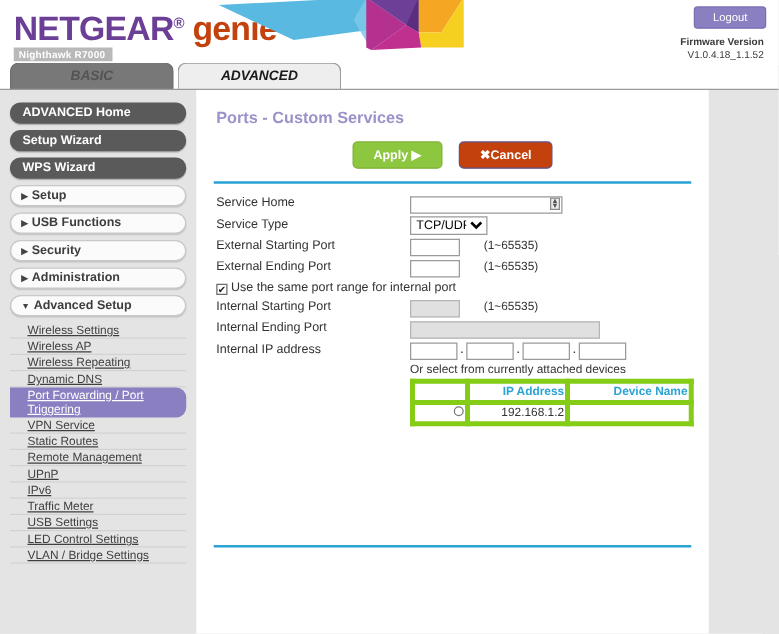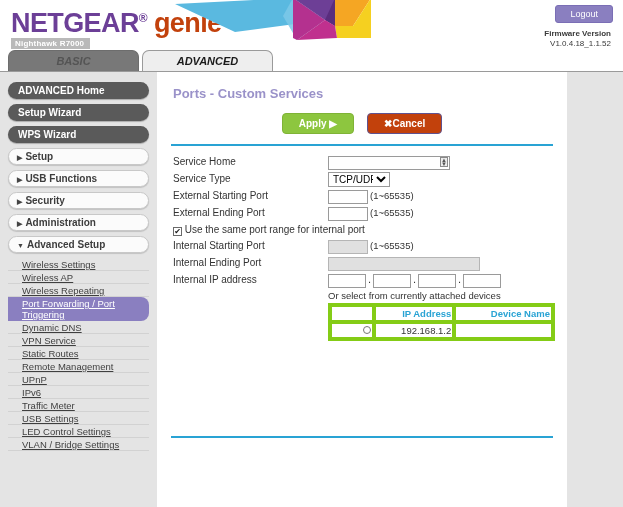--- a/index.html
+++ b/index.html
@@ -109,21 +109,21 @@
   .btn.apply { background: #8dc63f; border: 1px solid #7fb336; }
   .btn.cancel { background: #c2410c; border: 1px solid #5f5290; }
   .divider { height: 2px; background: #29a3d4; margin: 10px 2px 0 2px; }
 
   .form { margin: 9px 0 0 4px; position: relative; }
   .frow { position: relative; height: 15px; margin-bottom: 2px; }
   .flabel { position: absolute; left: 0; top: 1px; font-size: 10px; color: #333; }
   .fctl { position: absolute; left: 155px; top: 0; }
   .inp { border: 1px solid #9a9a9a; background: #ffffff; height: 14px; font-size: 10px; font-family: "Liberation Mono", monospace; padding: 0 18px; }
   .inp.dis { background: #e0e0e0; border-color: #b5b5b5; }
-  .hint { font-size: 9.5px; color: #333; margin-left: 2px; }
+  .hint { font-size: 9.5px; color: #333; margin-left: 19px; }
   .sel { border: 1px solid #9a9a9a; background: #fff; font-size: 10px; height: 15px; width: 62px; }
   .spin-inp { position: relative; width: 122px; display: inline-block; }
   .spin-inp .inp { width: 122px; }
   .spinner { position: absolute; right: 2px; top: 2px; width: 8px; height: 10px; border: 1px solid #8a8a8a; background: #ececec; font-size: 6px; line-height: 4px; text-align: center; color: #555; }
 
   .chkrow { margin: 3px 0 3px 0; font-size: 10px; }
   .chkbox { display: inline-block; width: 9px; height: 9px; border: 1px solid #6a6a6a; background: #fff; vertical-align: -1px; text-align: center; line-height: 8px; font-size: 8px; color: #1a1a1a; }
   .ip-octs .inp { width: 28px; text-align: left; }
   .ip-dot { display: inline-block; width: 7px; text-align: center; color: #333; }
   .sub-note { font-size: 9.5px; color: #333; margin: 2px 0 2px 155px; }
@@ -196,22 +196,22 @@
         <span class="arw">▶</span><span>Administration</span>
       </div>
       <div class="side-group">
         <span class="arw">▼</span><span>Advanced Setup</span>
       </div>
 
       <div class="sublist">
         <div class="sub-item">Wireless Settings</div>
         <div class="sub-item">Wireless AP</div>
         <div class="sub-item">Wireless Repeating</div>
+        <div class="sub-item">Dynamic DNS</div>
         <div class="sub-item active">Port Forwarding / Port Triggering</div>
-        <div class="sub-item">Dynamic DNS</div>
         <div class="sub-item">VPN Service</div>
         <div class="sub-item">Static Routes</div>
         <div class="sub-item">Remote Management</div>
         <div class="sub-item">UPnP</div>
         <div class="sub-item">IPv6</div>
         <div class="sub-item">Traffic Meter</div>
         <div class="sub-item">USB Settings</div>
         <div class="sub-item">LED Control Settings</div>
         <div class="sub-item">VLAN / Bridge Settings</div>
       </div>

